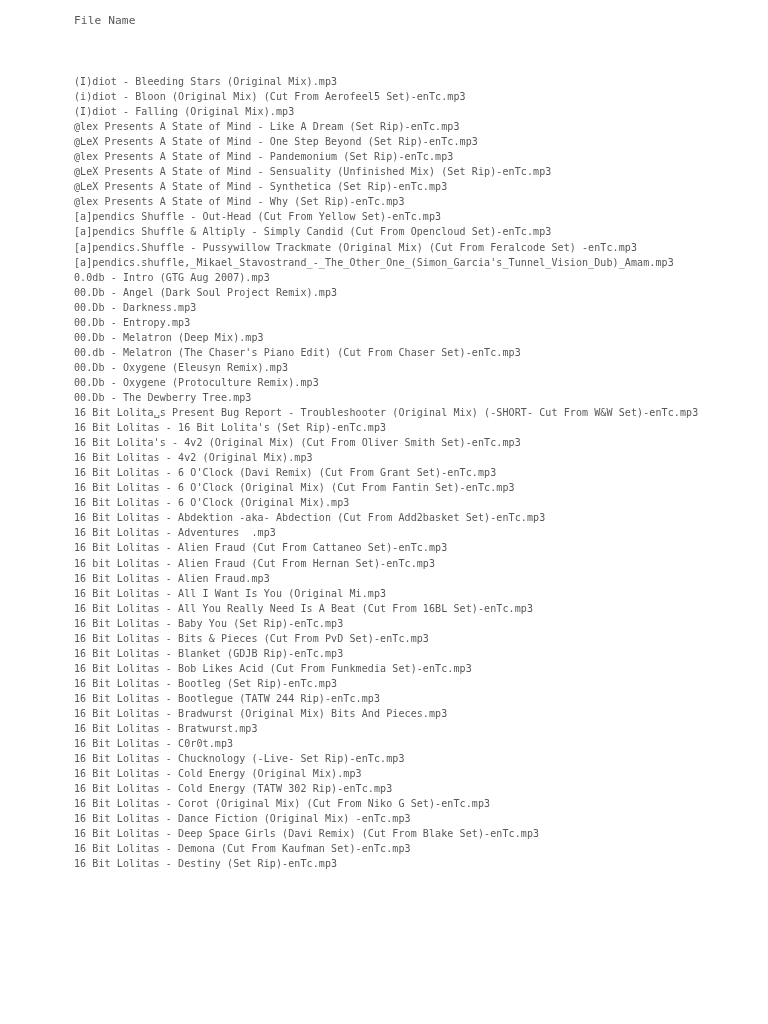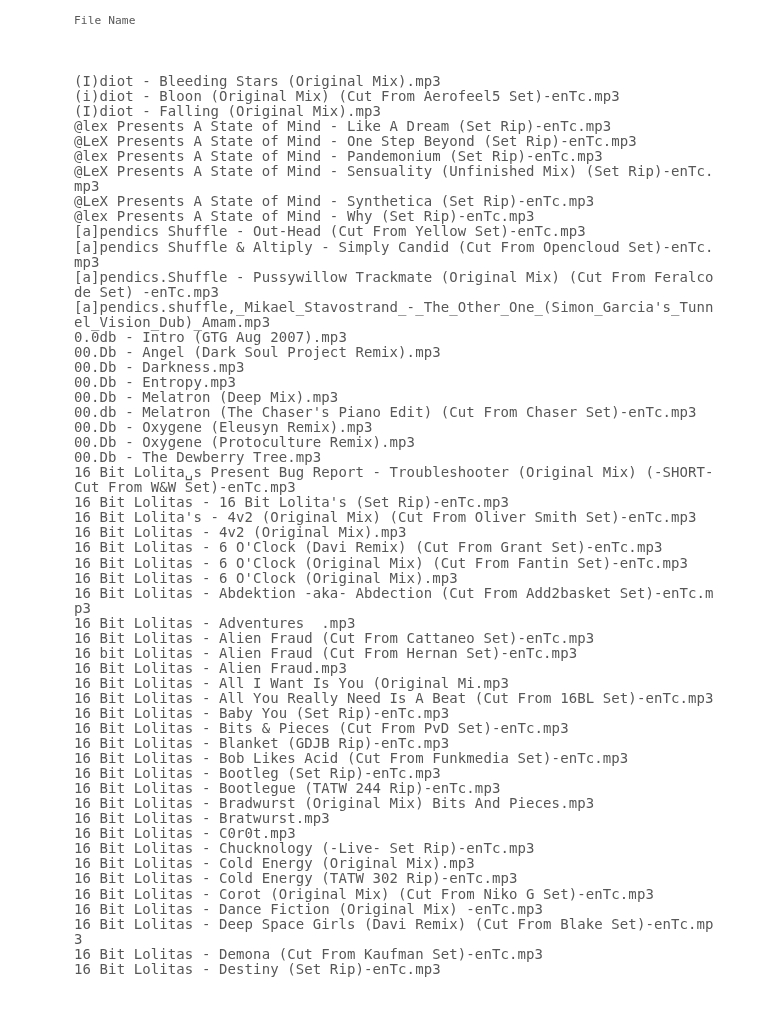--- a/index.html
+++ b/index.html
@@ -30,21 +30,21 @@
     line-height: 15px;
     color: #595959;
     letter-spacing: 0.1px;
     white-space: pre;
   }
   .listing {
     position: absolute;
     left: 74px;
     top: 74px;
     width: 640px;
-    font-size: 14px;
+    font-size: 10px;
     line-height: 15.05px;
     color: #575757;
     letter-spacing: 0.1px;
     white-space: pre-wrap;
     word-break: break-all;
     overflow-wrap: anywhere;
   }
   .listing .row {
     display: block;
     white-space: pre-wrap;

